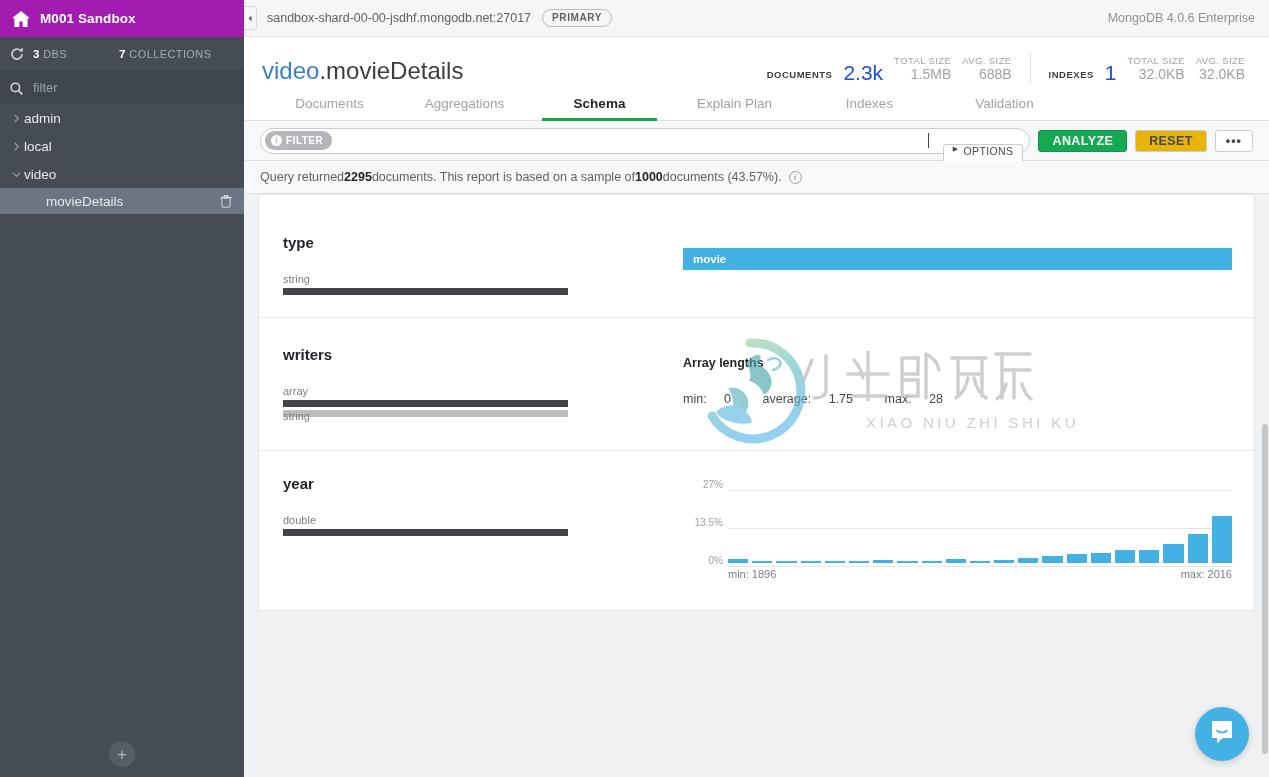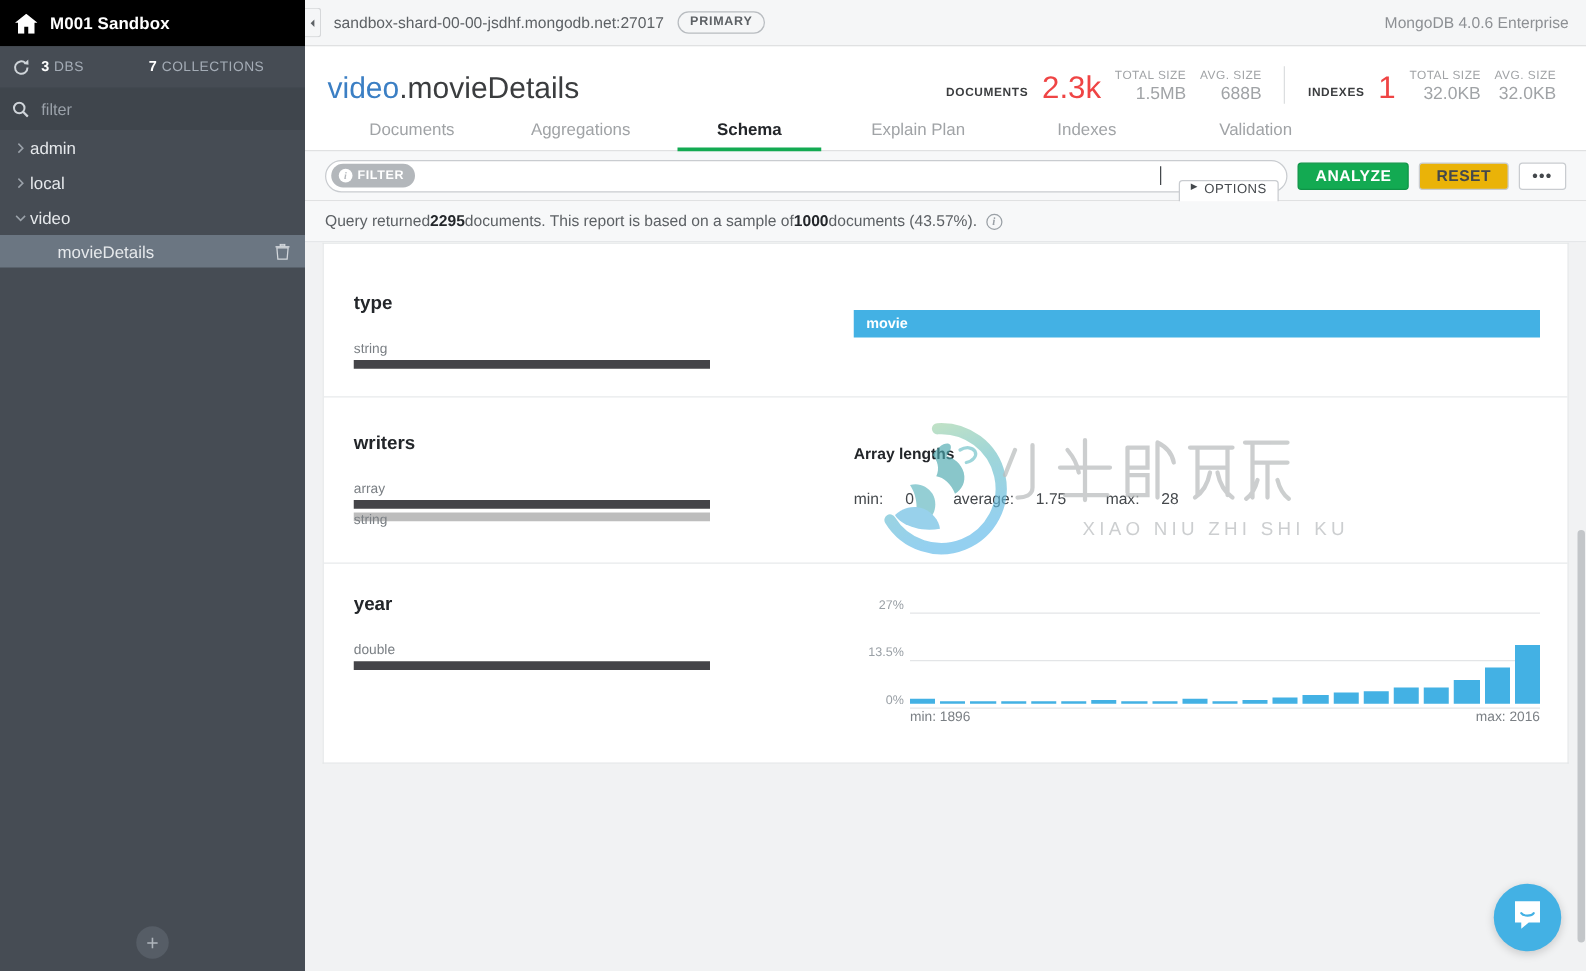--- a/index.html
+++ b/index.html
@@ -9,21 +9,21 @@
     overflow: hidden; background: #fff;
   }
   .app { position: relative; width: 1269px; height: 777px; display: flex; }
 
   
   .sidebar {
     width: 244px; height: 777px; background: #464c54;
     position: relative; flex: 0 0 244px; color: #fff;
   }
   .sb-header {
-    height: 37px; background: #000000; display: flex;
+    height: 37px; background: #a21caf; display: flex;
     align-items: center; padding: 0 12px; gap: 10px;
   }
   .home-icon { width: 18px; height: 16px; flex: 0 0 18px; }
   .sb-title { font-size: 13.5px; font-weight: bold; color: #fff; letter-spacing: .1px; }
 
   .sb-stats {
     height: 34px; background: #464c54; display: flex; align-items: center;
     padding: 0 0 0 10px; gap: 0; border-bottom: 1px solid #3f454c;
   }
   .refresh-icon { width: 14px; height: 14px; flex: 0 0 14px; margin-right: 9px; }
@@ -84,21 +84,21 @@
   }
   .topbar-right { margin-left: auto; font-size: 12.5px; color: #8d9094; }
 
   .coll-header { padding: 16px 0 0 0; background: #fff; }
   .coll-row { display: flex; align-items: flex-end; padding: 0 24px 0 18px; }
   .coll-title { font-size: 24px; color: #3b3d3f; font-weight: normal; line-height: 1; }
   .coll-title .db { color: #3b7fc4; }
   .coll-stats { margin-left: auto; display: flex; align-items: flex-end; gap: 0; }
   .stat-group { display: flex; align-items: flex-end; gap: 11px; }
   .stat-label { font-size: 9.5px; font-weight: bold; letter-spacing: .5px; color: #3b3d3f; text-transform: uppercase; padding-bottom: 3px; }
-  .stat-big { font-size: 25px; color: #ef4444; line-height: 1; font-weight: 300; }
+  .stat-big { font-size: 21px; color: #1d4ed8; line-height: 1; font-weight: 300; }
   .sub-stat { text-align: right; }
   .sub-stat .k { font-size: 9.5px; letter-spacing: .4px; color: #a0a3a6; text-transform: uppercase; display: block; }
   .sub-stat .v { font-size: 14px; color: #a0a3a6; display: block; line-height: 1.2; }
   .divider-v { width: 1px; height: 30px; background: #dcdee0; margin: 0 18px; }
 
   .tabs { display: flex; padding: 0 0 0 18px; margin-top: 13px; border-bottom: 1px solid #e0e1e2; position: relative; }
   .tab {
     font-size: 13.5px; color: #a0a3a6; padding: 0 0 9px; cursor: pointer;
     width: 135px; text-align: center; position: relative;
   }

